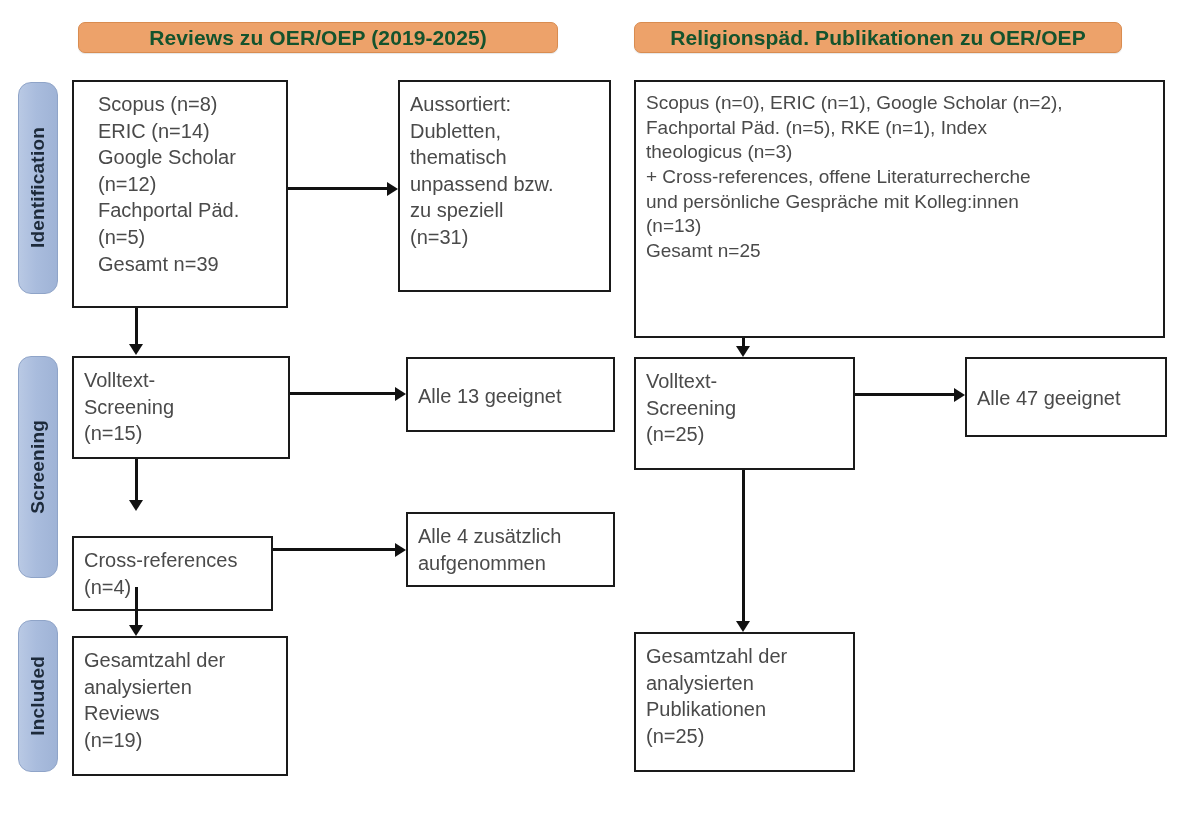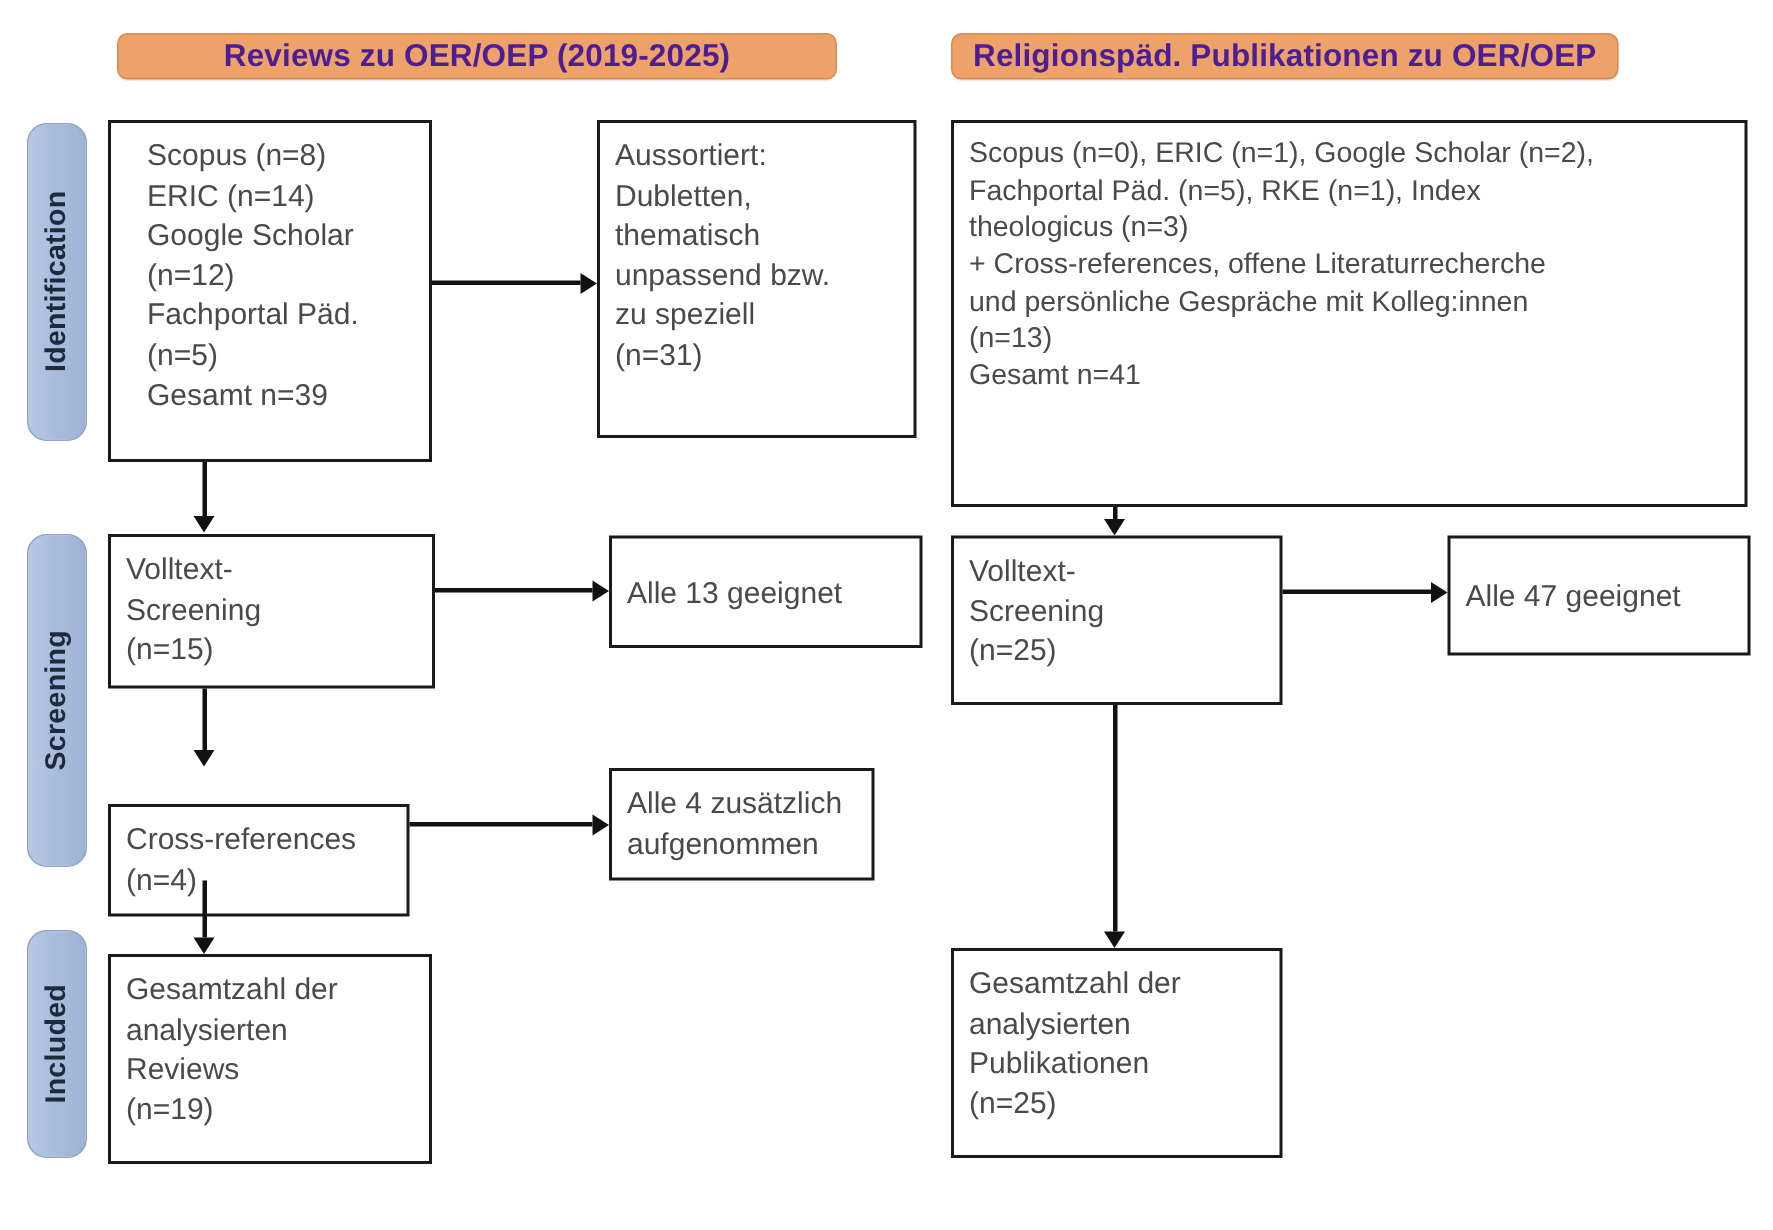--- a/index.html
+++ b/index.html
@@ -18,21 +18,21 @@
     background: #ffffff;
     overflow: hidden;
   }
 
   
   .header-bar {
     position: absolute;
     background: #eda26a;
     border: 1px solid #d98c50;
     border-radius: 7px;
-    color: #4c1d95;
+    color: #14532d;
     font-size: 21px;
     font-weight: bold;
     letter-spacing: 0.1px;
     display: flex;
     align-items: center;
     justify-content: center;
     text-align: center;
     box-sizing: border-box;
     box-shadow: 0 1px 1px rgba(0,0,0,0.10);
   }
@@ -105,21 +105,21 @@
     border-left: 11px solid #111111;
   }
 </style>
 </head>
 <body>
 
 <div id="canvas">
 
   <div class="header-bar" style="left:78px; top:22px; width:480px; height:31px;">Reviews zu OER/OEP (2019-2025)</div>
 
-  <div class="header-bar" style="left:634px; top:22px; width:445px; height:31px;">Religionspäd. Publikationen zu OER/OEP</div>
+  <div class="header-bar" style="left:634px; top:22px; width:488px; height:31px;">Religionspäd. Publikationen zu OER/OEP</div>
 
   <div class="stage-label" style="left:18px; top:82px; height:212px;">
     <span class="vtext">Identification</span>
   </div>
 
   <div class="stage-label" style="left:18px; top:356px; height:222px;">
     <span class="vtext">Screening</span>
   </div>
 
   <div class="stage-label" style="left:18px; top:620px; height:152px;">
@@ -155,41 +155,41 @@
 
   <div class="conn h" style="left:290px; top:392px; width:105px;"></div>
   <div class="arrowhead right" style="left:395px; top:387px;"></div>
 
   <div class="conn v" style="left:135px; top:459px; width:3px; height:41px;"></div>
   <div class="arrowhead down" style="left:129px; top:500px;"></div>
 
   <div class="box" style="left:72px; top:512px; width:201px; height:75px;margin-top:24px;">Cross-references
 (n=4)</div>
 
-  <div class="box" style="left:406px; top:512px; width:177px; height:75px;">Alle 4 zusätzlich
+  <div class="box" style="left:406px; top:512px; width:209px; height:75px;">Alle 4 zusätzlich
 aufgenommen</div>
 
   <div class="conn h" style="left:273px; top:548px; width:122px;"></div>
   <div class="arrowhead right" style="left:395px; top:543px;"></div>
 
   <div class="conn v" style="left:135px; top:587px; width:3px; height:38px;"></div>
   <div class="arrowhead down" style="left:129px; top:625px;"></div>
 
   <div class="box" style="left:72px; top:636px; width:216px; height:140px;">Gesamtzahl der
 analysierten
 Reviews
 (n=19)</div>
 
   <div class="box small-text" style="left:634px; top:80px; width:531px; height:258px;">Scopus (n=0), ERIC (n=1), Google Scholar (n=2),
 Fachportal Päd. (n=5), RKE (n=1), Index
 theologicus (n=3)
 + Cross-references, offene Literaturrecherche
 und persönliche Gespräche mit Kolleg:innen
 (n=13)
-Gesamt n=41</div>
+Gesamt n=25</div>
 
   <div class="conn v" style="left:742px; top:338px; width:3px; height:8px;"></div>
   <div class="arrowhead down" style="left:736px; top:346px;"></div>
 
   <div class="box" style="left:634px; top:357px; width:221px; height:113px;">Volltext-
 Screening
 (n=25)</div>
 
   <div class="box vcenter" style="left:965px; top:357px; width:202px; height:80px;">Alle 47 geeignet</div>
 

